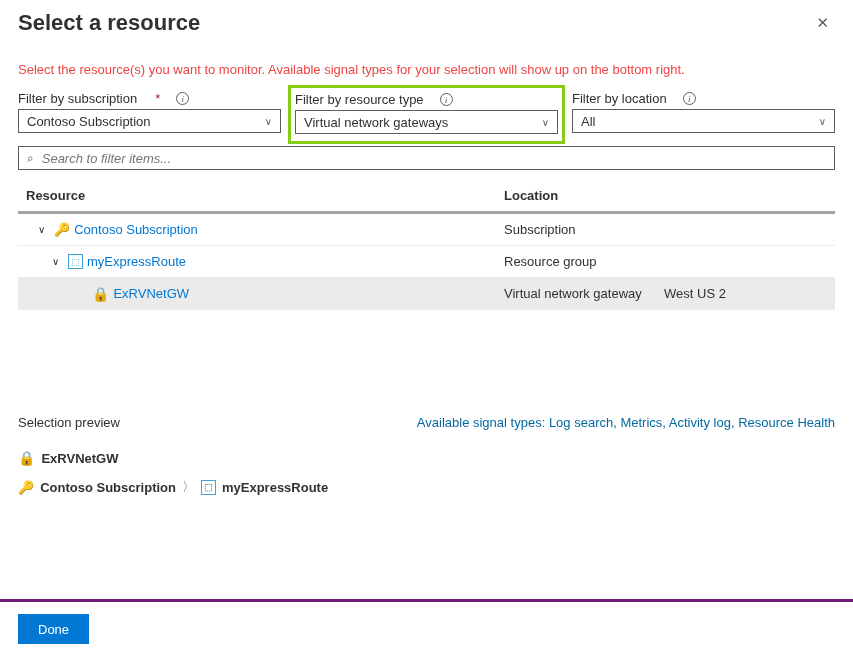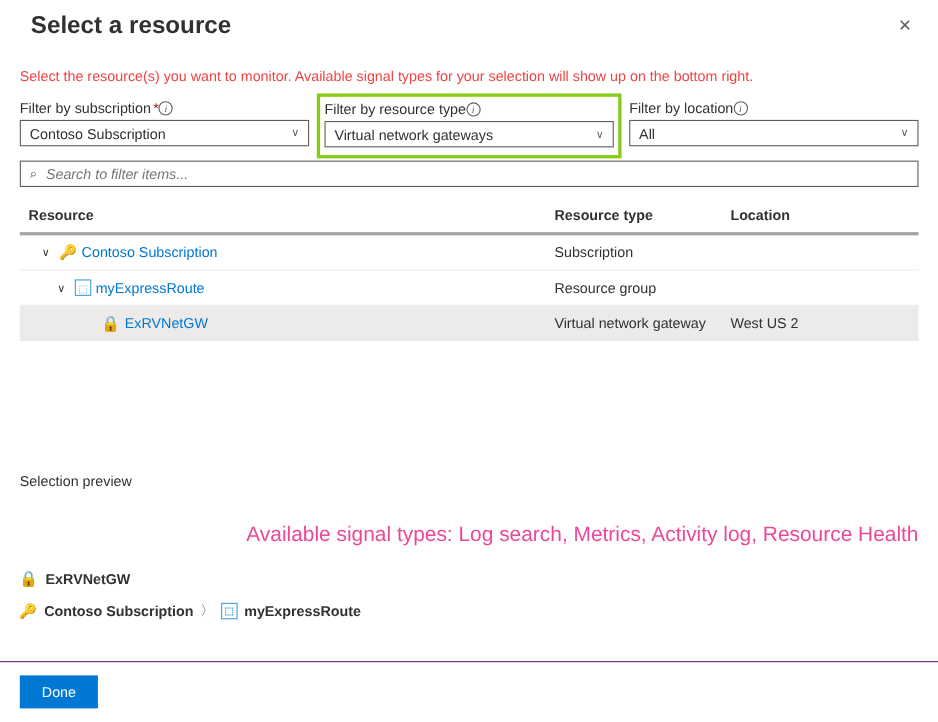--- a/index.html
+++ b/index.html
@@ -10,21 +10,21 @@
       color: #323130;
       background: #fff;
       width: 853px;
       height: 656px;
       position: relative;
     }
     .header {
       display: flex;
       justify-content: space-between;
       align-items: flex-start;
-      padding: 10px 20px 0 28px;
+      padding: 10px 20px 0 18px;
       text-align: center;
     }
     .title {
       font-size: 22px;
       font-weight: 600;
       color: #323130;
     }
     .close {
       font-size: 15px;
       color: #605e5c;
@@ -45,21 +45,21 @@
       flex: 1;
       display: flex;
       flex-direction: column;
     }
     .filter-label {
       font-size: 13px;
       color: #323130;
       margin-bottom: 3px;
       display: flex;
       align-items: center;
-      gap: 0;
+      gap: 16px;
     }
     .req { color: #a4262c; margin-left: 2px; }
     .info-icon {
       display: inline-flex;
       width: 13px;
       height: 13px;
       border: 1px solid #605e5c;
       border-radius: 50%;
       color: #605e5c;
       font-size: 9px;
@@ -143,52 +143,52 @@
       display: inline-flex;
       width: 15px; height: 15px;
       border: 1px solid #40a0d8;
       align-items: center; justify-content: center;
       font-size: 9px; color: #40a0d8;
       background: #fff;
     }
     .icon-gw { color: #6bb3e0; font-size: 14px; }
     .preview {
       position: absolute;
-      top: 430px;
+      top: 415px;
       left: 18px;
       right: 18px;
     }
     .preview-head {
       display: flex;
       justify-content: space-between;
       margin-bottom: 20px;
       color: #323130;
     }
     .sel-title { font-size: 13px; }
-    .sig-types { font-size: 19px; color: #ec4899; margin-top: 46px; }
+    .sig-types { font-size: 13px; color: #0369a1; }
     .sel-resource {
       display: flex;
       align-items: center;
       gap: 6px;
       margin-bottom: 12px;
       font-weight: 600;
     }
     .breadcrumb {
       display: flex;
       align-items: center;
       gap: 6px;
       font-weight: 600;
     }
     .bc-sep { color: #605e5c; font-weight: normal; }
     .footer {
       position: absolute;
       bottom: 0;
       left: 0;
       right: 0;
-      border-top: 1px solid #701a75;
+      border-top: 3px solid #701a75;
       padding: 12px 18px;
     }
     .done-btn {
       background: #0078d4;
       color: #fff;
       border: none;
       height: 30px;
       padding: 0 20px;
       font-size: 13px;
       cursor: pointer;
@@ -245,21 +245,20 @@
 <div class="search-row">
   <div class="search-input">
     <span class="search-icon">⌕</span>
     <input type="text" placeholder="Search to filter items..." style="">
   </div>
 </div>
 
 <div class="table">
   <div class="thead">
     <div class="col-resource">Resource</div>
-    <div class="col-type">Resource type</div>
     <div class="col-loc">Location</div>
   </div>
 
   <div class="trow">
     <div class="col-resource res-cell indent1">
       <span class="caret">∨</span>
       <span class="icon-sub">🔑</span>
       <span class="link">Contoso Subscription</span>
     </div>
     <div class="col-type">Subscription</div>

